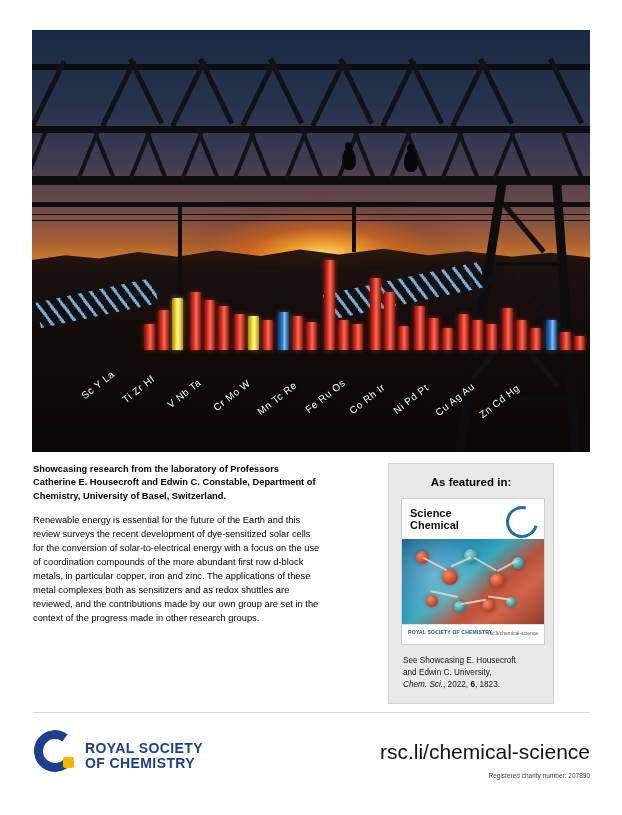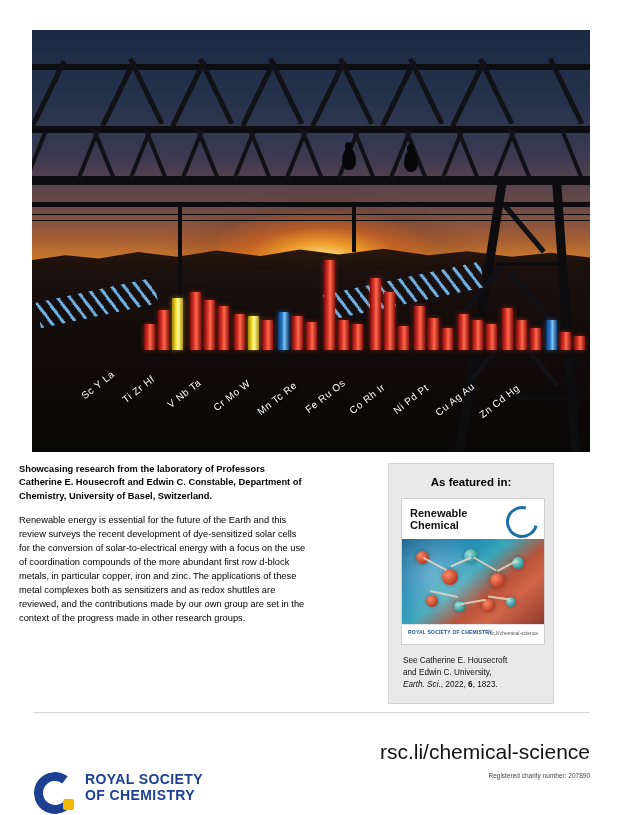--- a/index.html
+++ b/index.html
@@ -136,21 +136,21 @@
     letter-spacing: 0.6px;
     transform-origin: left bottom;
     transform: rotate(-38deg);
     white-space: nowrap;
     text-shadow: 0 1px 2px rgba(0,0,0,0.9);
   }
 
   
   .textcol {
     position: absolute;
-    left: 19px;
+    left: 33px;
     top: 463px;
     width: 290px;
   }
   .showcase {
     font-size: 9.3px;
     font-weight: bold;
     line-height: 1.45;
     margin: 0 0 11px 0;
   }
   .subtitle {
@@ -275,23 +275,23 @@
     position: absolute;
     left: 33px;
     top: 712px;
     width: 557px;
     height: 1px;
     background: #d8d8d8;
   }
   .rsc-logo {
     position: absolute;
     left: 34px;
-    top: 772px;
+    top: 730px;
     display: flex;
-    align-items: flex-start;
+    align-items: flex-end;
   }
   .rsc-c {
     width: 42px;
     height: 42px;
     position: relative;
     margin-right: 9px;
   }
   .rsc-c .cshape {
     position: absolute;
     left: 0; top: 0;
@@ -478,21 +478,21 @@
     <p class="showcase">Showcasing research from the laboratory of Professors Catherine E. Housecroft and Edwin C. Constable, Department of Chemistry, University of Basel, Switzerland.</p>
     <p class="abstract">Renewable energy is essential for the future of the Earth and this review surveys the recent development of dye-sensitized solar cells for the conversion of solar-to-electrical energy with a focus on the use of coordination compounds of the more abundant first row d-block metals, in particular copper, iron and zinc. The applications of these metal complexes both as sensitizers and as redox shuttles are reviewed, and the contributions made by our own group are set in the context of the progress made in other research groups.</p>
   </div>
 
   <div class="featured">
     <div class="featured-title">As featured in:</div>
 
     <div class="cover">
       <div class="cover-head">
         <div class="cover-journal">
-          <div>Renewable</div>
+          <div>Science</div>
           <div>Chemical</div>
         </div>
         <div class="cover-ring"></div>
       </div>
 
       <div class="cover-art">
         <div class="blob" style="left:14px; top:12px; width:13px; height:13px;"></div>
         <div class="blob" style="left:40px; top:30px; width:16px; height:16px;"></div>
         <div class="blob teal" style="left:62px; top:10px; width:14px; height:14px;"></div>
         <div class="blob" style="left:88px; top:34px; width:15px; height:15px;"></div>
@@ -510,23 +510,23 @@
         <div class="stick" style="left:86px; top:58px; width:22px; transform:rotate(8deg);"></div>
       </div>
 
       <div class="cover-foot">
         <div class="cover-foot-logo">ROYAL SOCIETY OF CHEMISTRY</div>
         <div class="cover-foot-right">rsc.li/chemical-science</div>
       </div>
     </div>
 
     <div class="featured-caption">
-      <span>See Catherine E. Housecroft</span><br>
+      <span>See Showcasing E. Housecroft</span><br>
       <span>and Edwin C. University,</span><br>
-      <span class="it">Earth. Sci.</span><span>, 2022, </span><span class="bd">6</span><span>, 1823.</span>
+      <span class="it">Chem. Sci.</span><span>, 2022, </span><span class="bd">6</span><span>, 1823.</span>
     </div>
   </div>
 
   <div class="footer-rule"></div>
 
   <div class="rsc-logo">
     <div class="rsc-c">
       <div class="cshape"></div>
       <div class="cdot"></div>
     </div>

